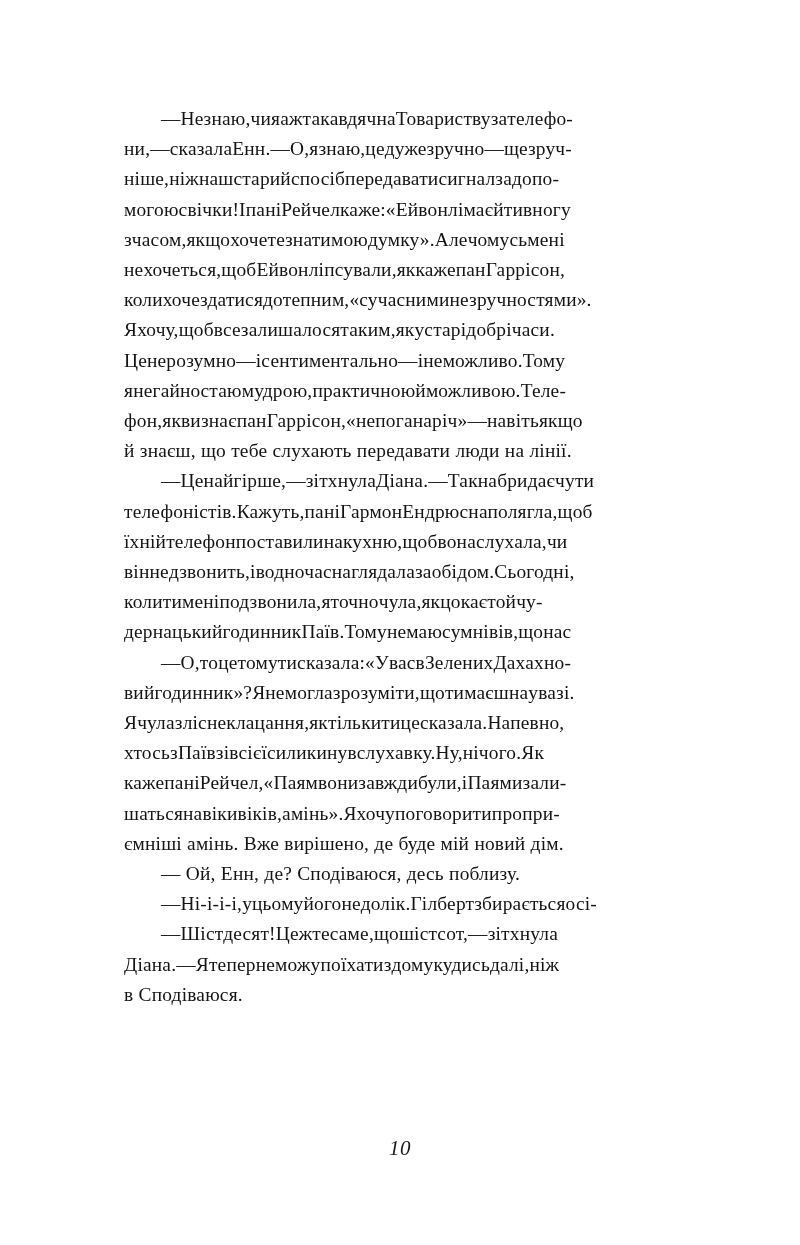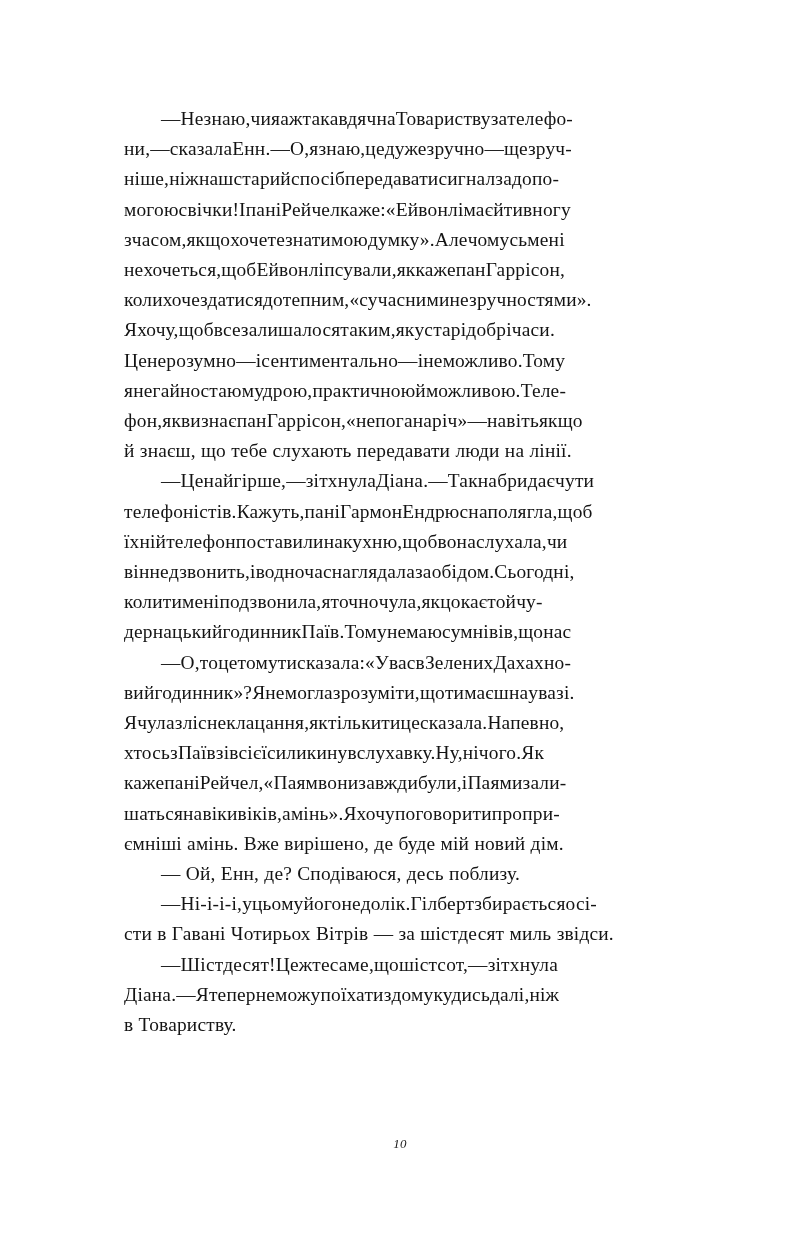--- a/index.html
+++ b/index.html
@@ -62,21 +62,21 @@
   .line.last {
     text-align-last: left;
   }
 
   .folio {
     position: absolute;
     left: 0;
     top: 1136px;
     width: 800px;
     text-align: center;
-    font-size: 13px;
+    font-size: 21px;
     font-style: italic;
     color: #1a1a1a;
     letter-spacing: 0.02em;
   }
 </style>
 </head>
 <body>
 
 <div class="page">
 
@@ -115,26 +115,25 @@
       <span class="line"><span>шаться</span><span class="gap" style="display: inline-block; width: 0px;"> </span><span>на</span><span class="gap" style="display: inline-block; width: 0px;"> </span><span>віки</span><span class="gap" style="display: inline-block; width: 0px;"> </span><span>віків,</span><span class="gap" style="display: inline-block; width: 0px;"> </span><span>амінь».</span><span class="gap" style="display: inline-block; width: 0px;"> </span><span>Я</span><span class="gap" style="display: inline-block; width: 0px;"> </span><span>хочу</span><span class="gap" style="display: inline-block; width: 0px;"> </span><span>поговорити</span><span class="gap" style="display: inline-block; width: 0px;"> </span><span>про</span><span class="gap" style="display: inline-block; width: 0px;"> </span><span>при-</span></span>
       <span class="line last">ємніші амінь. Вже вирішено, де буде мій новий дім.</span>
     </p>
 
     <p class="para">
       <span class="line last"><span class="indent"></span>— Ой, Енн, де? Сподіваюся, десь поблизу.</span>
     </p>
 
     <p class="para">
       <span class="line"><span class="indent"></span><span>—</span><span class="gap" style="display: inline-block; width: 0px;"> </span><span>Ні-і-і-і,</span><span class="gap" style="display: inline-block; width: 0px;"> </span><span>у</span><span class="gap" style="display: inline-block; width: 0px;"> </span><span>цьому</span><span class="gap" style="display: inline-block; width: 0px;"> </span><span>його</span><span class="gap" style="display: inline-block; width: 0px;"> </span><span>недолік.</span><span class="gap" style="display: inline-block; width: 0px;"> </span><span>Гілберт</span><span class="gap" style="display: inline-block; width: 0px;"> </span><span>збирається</span><span class="gap" style="display: inline-block; width: 0px;"> </span><span>осі-</span></span>
-      <span class="line last">сти в Гавані Чотирьох Вітрів — за шістдесят миль звідси.</span>
     </p>
 
     <p class="para">
       <span class="line"><span class="indent"></span><span>—</span><span class="gap" style="display: inline-block; width: 0px;"> </span><span>Шістдесят!</span><span class="gap" style="display: inline-block; width: 0px;"> </span><span>Це</span><span class="gap" style="display: inline-block; width: 0px;"> </span><span>ж</span><span class="gap" style="display: inline-block; width: 0px;"> </span><span>те</span><span class="gap" style="display: inline-block; width: 0px;"> </span><span>саме,</span><span class="gap" style="display: inline-block; width: 0px;"> </span><span>що</span><span class="gap" style="display: inline-block; width: 0px;"> </span><span>шістсот,</span><span class="gap" style="display: inline-block; width: 0px;"> </span><span>—</span><span class="gap" style="display: inline-block; width: 0px;"> </span><span>зітхнула</span></span>
       <span class="line"><span>Діана.</span><span class="gap" style="display: inline-block; width: 0px;"> </span><span>—</span><span class="gap" style="display: inline-block; width: 0px;"> </span><span>Я</span><span class="gap" style="display: inline-block; width: 0px;"> </span><span>тепер</span><span class="gap" style="display: inline-block; width: 0px;"> </span><span>не</span><span class="gap" style="display: inline-block; width: 0px;"> </span><span>можу</span><span class="gap" style="display: inline-block; width: 0px;"> </span><span>поїхати</span><span class="gap" style="display: inline-block; width: 0px;"> </span><span>з</span><span class="gap" style="display: inline-block; width: 0px;"> </span><span>дому</span><span class="gap" style="display: inline-block; width: 0px;"> </span><span>кудись</span><span class="gap" style="display: inline-block; width: 0px;"> </span><span>далі,</span><span class="gap" style="display: inline-block; width: 0px;"> </span><span>ніж</span></span>
-      <span class="line last">в Товариству.</span>
+      <span class="line last">в Сподіваюся.</span>
     </p>
 
   </div>
 
   <div class="folio">10</div>
 
 </div>
 
 </body></html>

